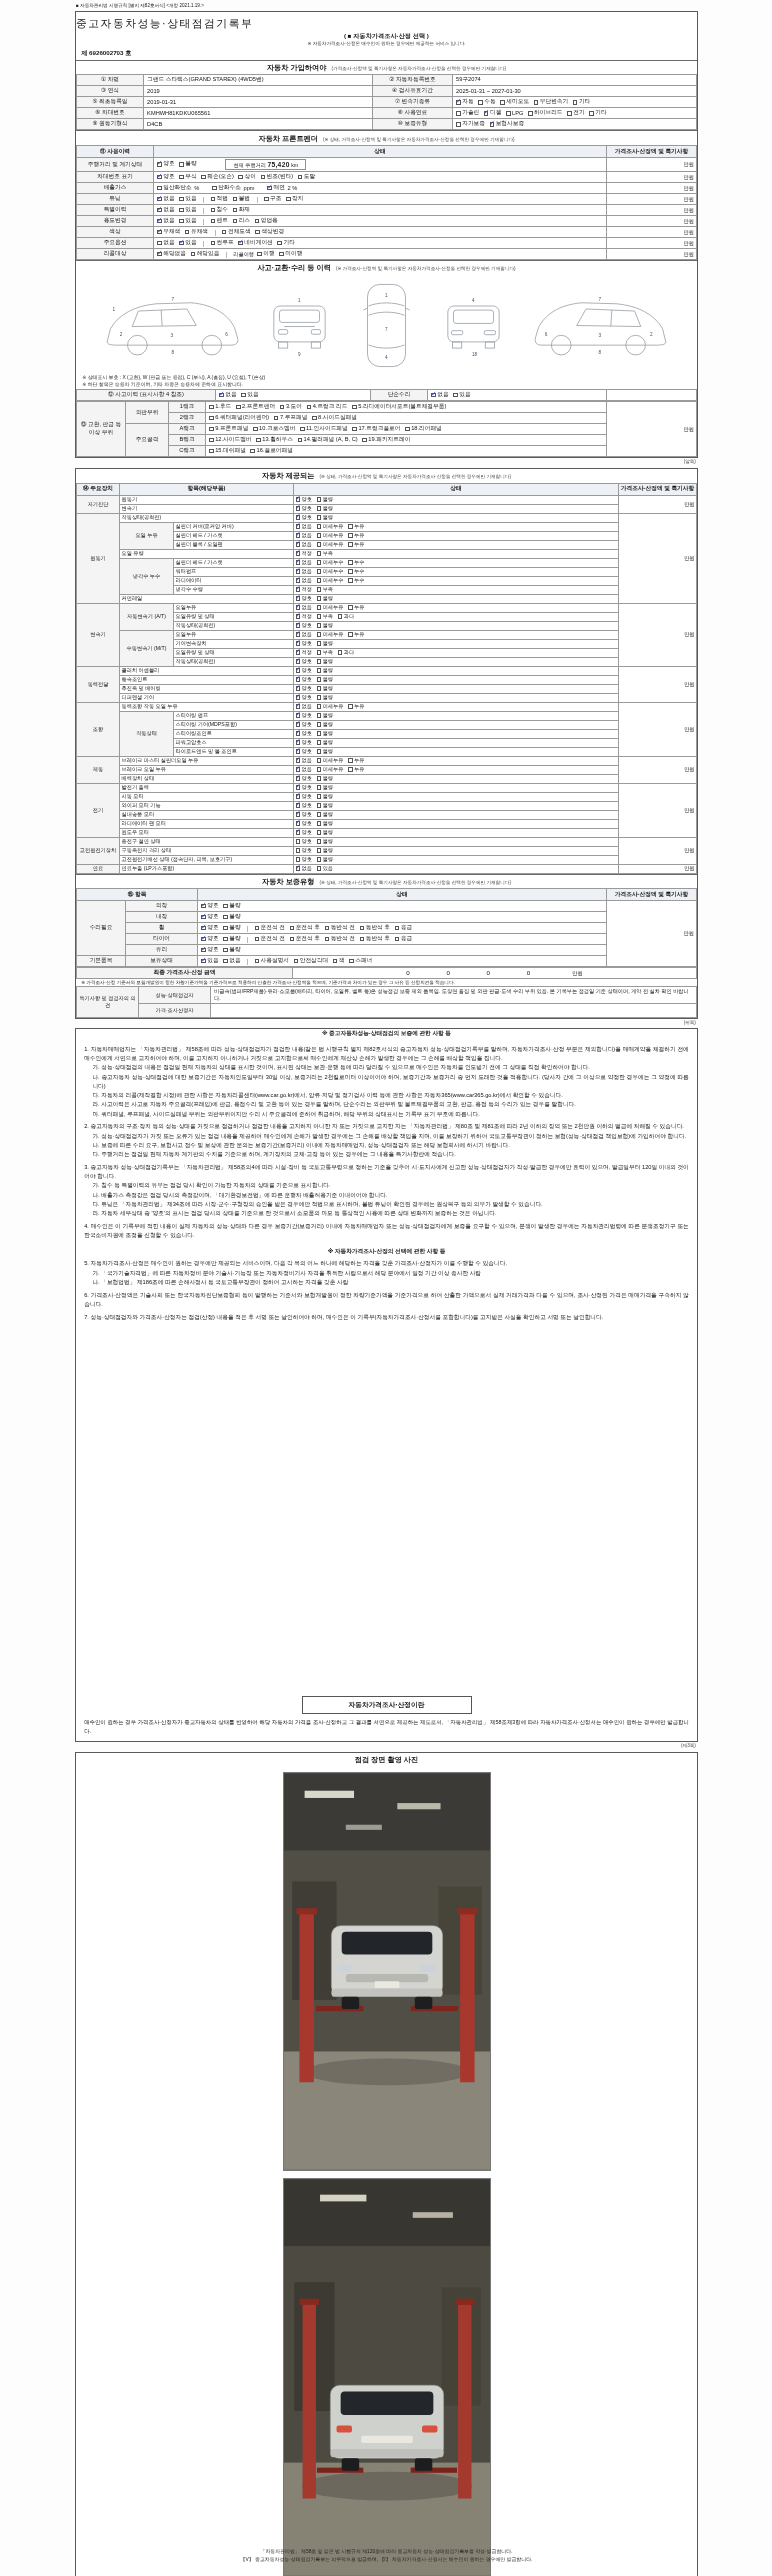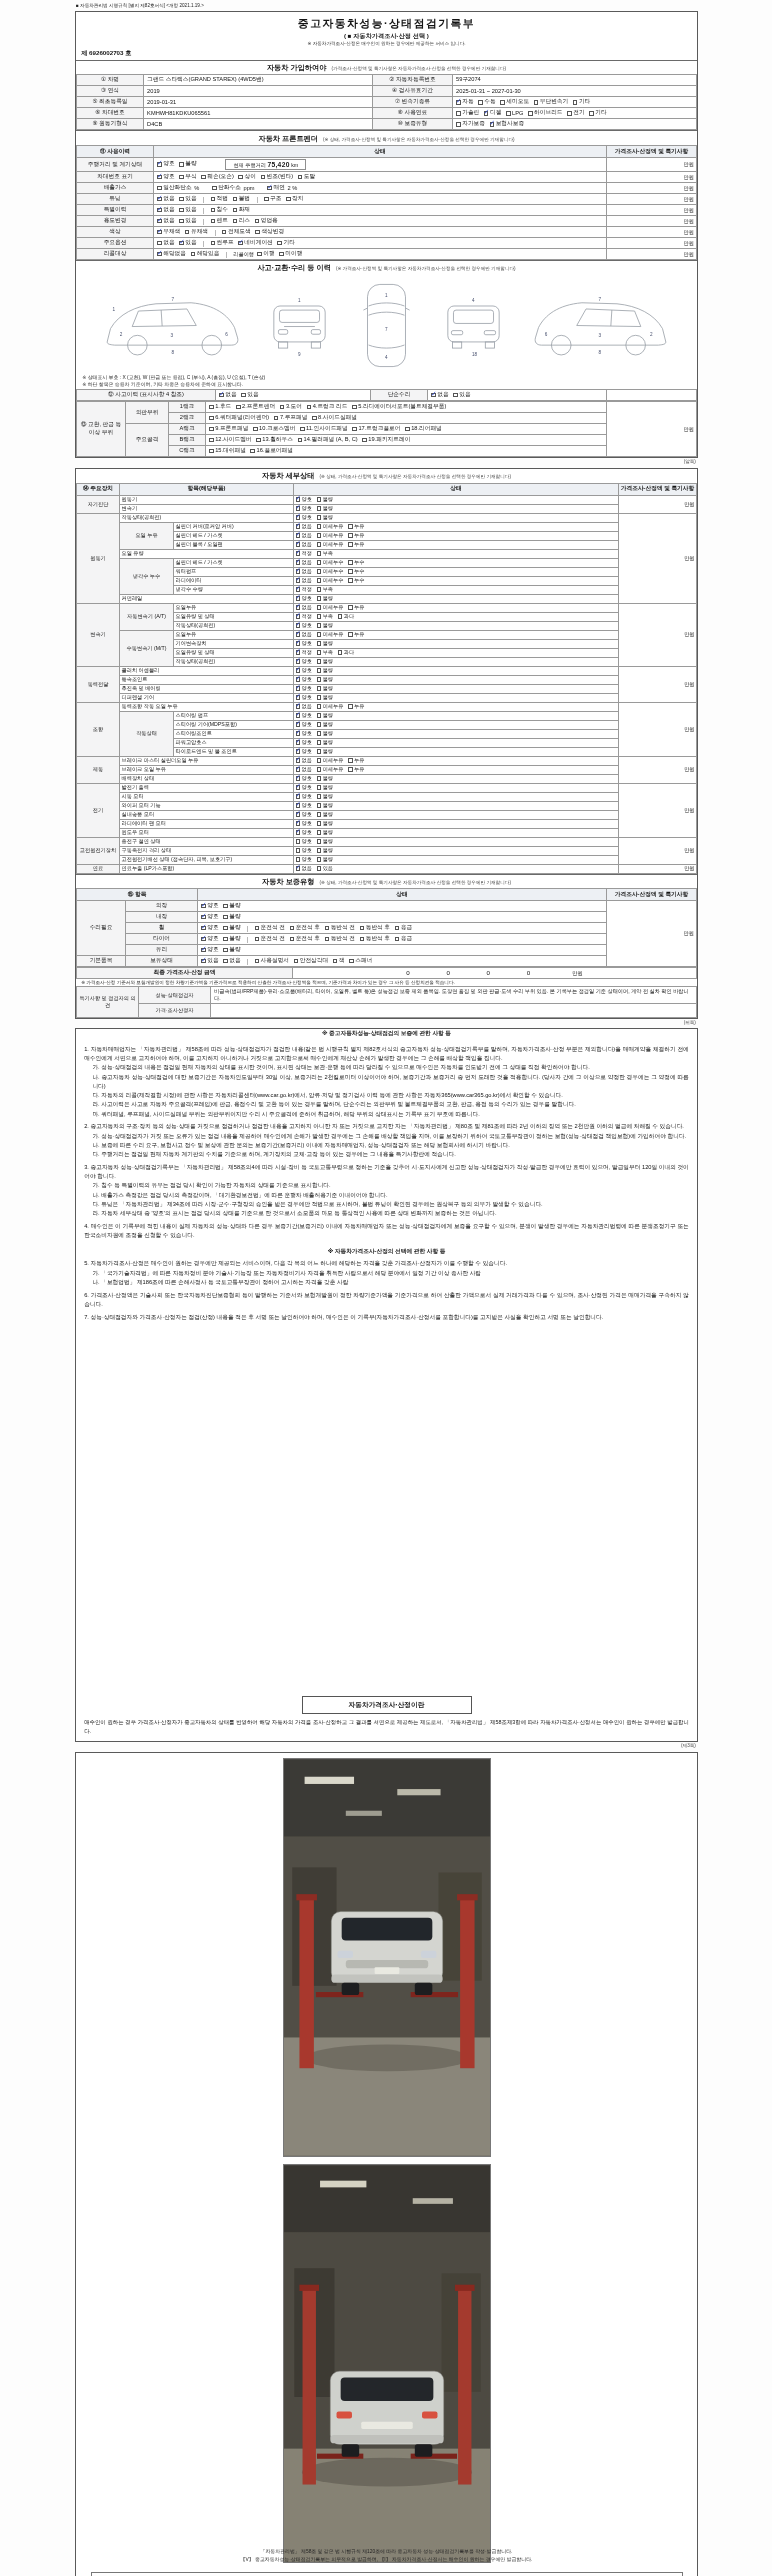--- a/index.html
+++ b/index.html
@@ -2,21 +2,21 @@
 <html style="font-size:8.2px"><head>
 <meta charset="utf-8">
 <style>
   *{box-sizing:border-box;margin:0;padding:0}
   html,body{width:773px;height:2576px;background:#fdfdfd;overflow:hidden;position:relative;
     font-family:"Liberation Sans","DejaVu Sans",sans-serif;color:#141414}
   .page{width:623px;margin:0 auto;padding-top:2.1px;position:relative}
   .topref{font-size:4.6px;color:#222;margin:1px 0 1.5px 1px}
   .box{border:0.8px solid #5a5a5a;background:#fff;margin-top:3.1px}
   .pmark{font-size:4.6px;color:#444;text-align:right;padding:1px 2.1px 0 0;height:6.7px}
-  .title{text-align:center;font-size:10.8px;font-weight:700;letter-spacing:1.5px;padding-top:4.6px}
+  .title{font-size:10.8px;font-weight:400;letter-spacing:1.5px;padding-top:4.6px}
   .subtitle{text-align:center;font-size:6.2px;font-weight:700;margin-top:1px}
   .subnote{text-align:center;font-size:4.6px;color:#333;margin-top:0.5px}
   .docno{font-size:6.2px;font-weight:700;margin:3.1px 0 1.5px 5.2px}
   .shead{border-top:0.6px solid #6a6a6a;text-align:center;padding:2.1px 0 1.5px;font-size:7.2px;font-weight:700;background:#fff}
   .shead .nt{font-size:4.6px;font-weight:400;color:#444;margin-left:3.1px}
   table{border-collapse:collapse;width:100%;table-layout:fixed}
   td,th{border:0.5px solid #9a9a9a;padding:1px 2.1px;font-size:5.7px;vertical-align:middle}
   th{background:#edf0f4;font-weight:700;text-align:center;padding:1.5px 1px}
   td.lab{background:#f4f4f5;text-align:center}
   td.val{text-align:left;padding-left:3.1px}
@@ -531,21 +531,21 @@
                 <span class="cl">16.플로어패널</span>
               </span></td>
           </tr>
         </tbody>
     </table>
   </div>
   <div class="pmark">(앞쪽)</div>
 
   <div class="box">
     <div class="shead" style="border-top:none">
-      <span class="st">자동차 세부상태</span>
+      <span class="st">자동차 제공되는</span>
       <span class="nt">(※ 상태, 가격조사·산정액 및 특기사항은 자동차가격조사·산정을 선택한 경우에만 기재합니다)</span>
     </div>
     <table id="detail-table" class="tight">
       <colgroup>
           <col style="width:43px">
           <col style="width:54px">
           <col style="width:120px">
           <col>
           <col style="width:78px">
         </colgroup>
@@ -1230,20 +1230,23 @@
         <div class="nitem">6. 가격조사·산정액은 기술사회 또는 한국자동차진단보증협회 등이 발행하는 기준서와 보험개발원이 정한 차량기준가액을 기준가격으로 하여 산출한 가액으로서 실제 거래가격과 다를 수 있으며, 조사·산정된 가격은 매매가격을 구속하지 않습니다.</div>
         <div class="nitem">7. 성능·상태점검자와 가격조사·산정자는 점검(산정) 내용을 적은 후 서명 또는 날인하여야 하며, 매수인은 이 기록부(자동차가격조사·산정서를 포함합니다)를 고지받은 사실을 확인하고 서명 또는 날인합니다.</div>
       </div>
     <div class="nspacer"></div>
     <div class="nbox">자동차가격조사·산정이란</div>
     <div class="nclose">매수인이 원하는 경우 가격조사·산정자가 중고자동차의 상태를 반영하여 해당 자동차의 가격을 조사·산정하고 그 결과를 서면으로 제공하는 제도로서, 「자동차관리법」 제58조제3항에 따라 자동차가격조사·산정서는 매수인이 원하는 경우에만 발급합니다.</div>
   </div>
   <div class="pmark">(제3쪽)</div>
 
   <div class="box">
+    <div class="shead" style="border-top:none">
+      <span class="st">점검 장면 촬영 사진</span>
+    </div>
     <div class="photo-wrap">
       <div class="photo-frame">
         <svg width="206" height="397" viewBox="0 0 400 770">
           <defs>
             <linearGradient id="g1" x1="0" y1="0" x2="0" y2="1">
               <stop offset="0" stop-color="#46443f"></stop>
                 <stop offset="0.55" stop-color="#37352f"></stop>
                 <stop offset="1" stop-color="#23221e"></stop>
             </linearGradient>
           </defs>

